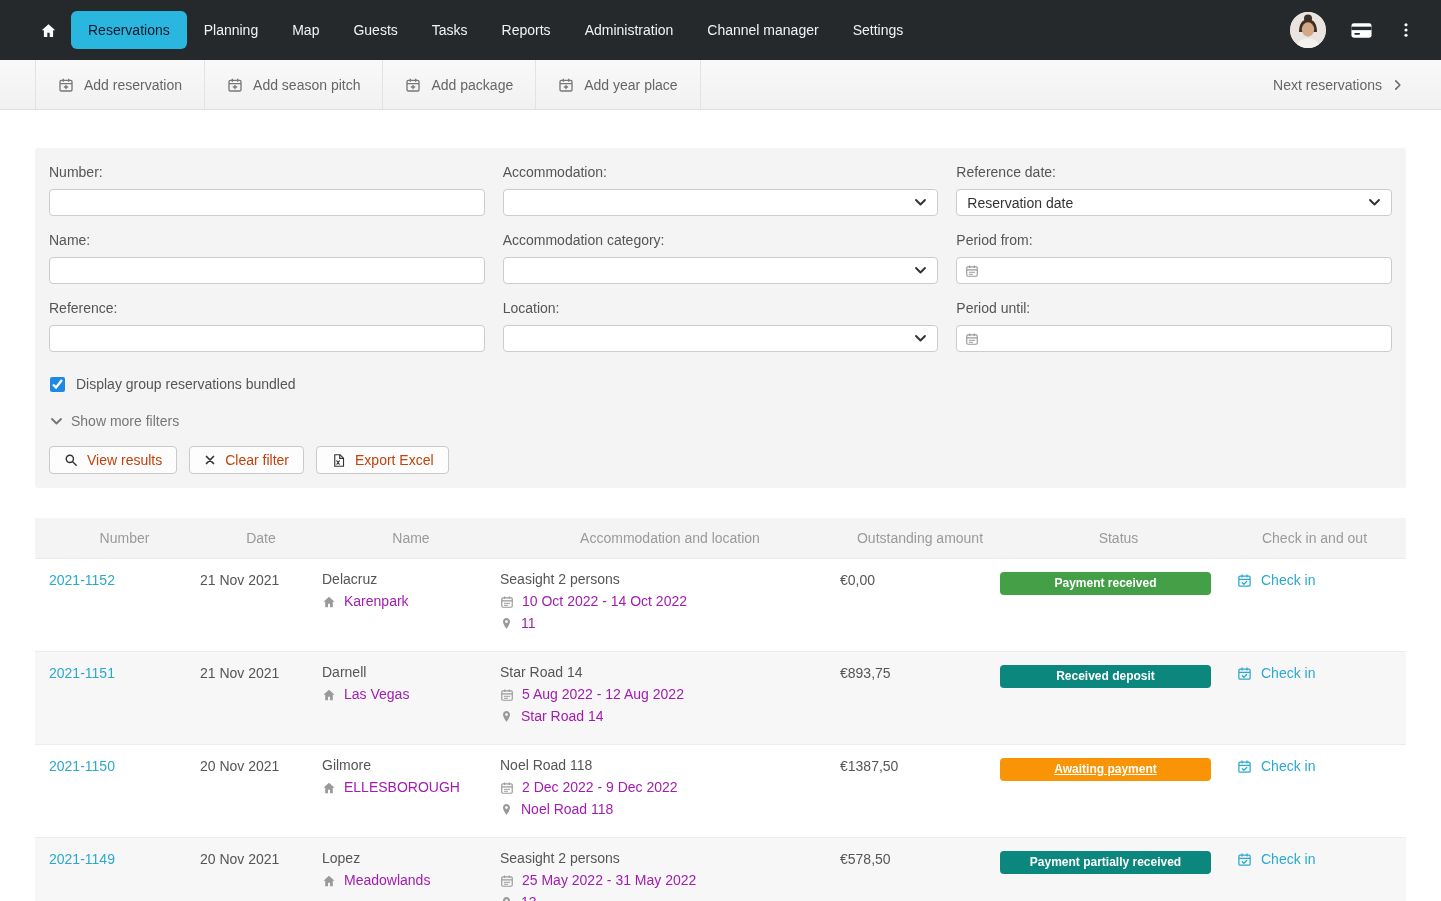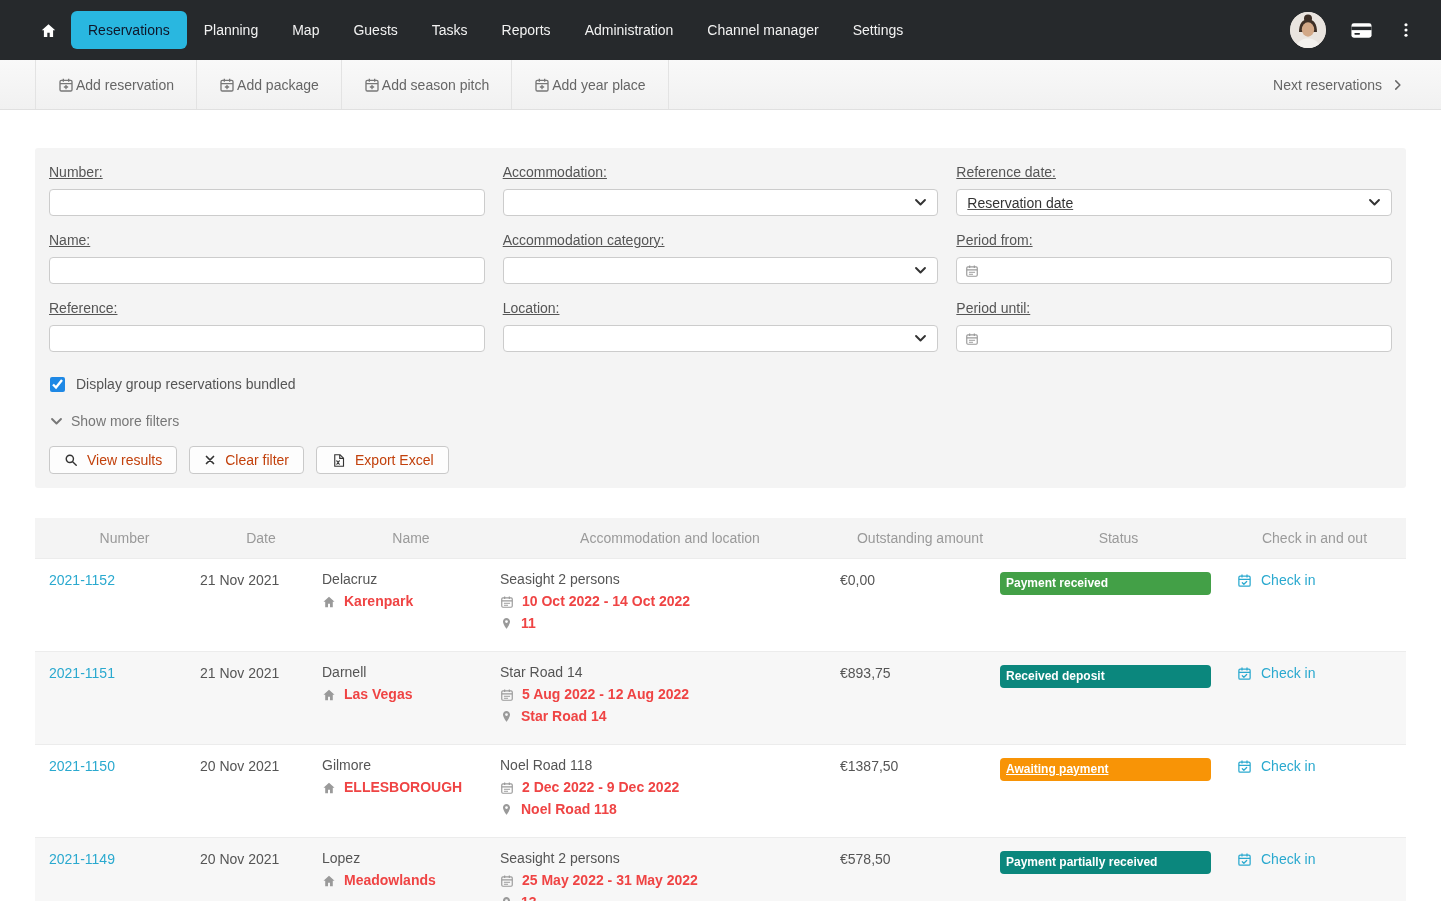--- a/index.html
+++ b/index.html
@@ -58,21 +58,21 @@
     height: 50px;
     background: linear-gradient(#f9f9f9, #f1f1f1);
     border-bottom: 1px solid #e0e0e0;
     display: flex;
     align-items: stretch;
     padding: 0 35px;
   }
   .action-item {
     display: flex;
     align-items: center;
-    gap: 2px;
+    gap: 10px;
     padding: 0 22px;
     color: #666;
     border-right: 1px solid #e3e3e3;
     cursor: pointer;
     text-decoration: none;
   }
   .action-item:first-child { border-left: 1px solid #e3e3e3; }
   .action-item .ic { color: #777; }
   .actionbar-spacer { flex: 1; }
   .next-link {
@@ -89,21 +89,20 @@
   .filter-panel {
     margin: 38px 35px 0;
     background: #f4f4f4;
     border-radius: 3px;
     padding: 16px 14px 14px;
   }
   .filter-grid {
     display: grid;
     grid-template-columns: 1fr 1fr 1fr;
     column-gap: 18px;
-    text-decoration: underline;
   }
   .field { margin-bottom: 16px; }
   .field label {
     display: block;
     color: #555;
     margin-bottom: 9px;
   }
   .text-input {
     width: 100%;
     height: 27px;
@@ -198,37 +197,38 @@
     background: #fff;
   }
   .trow.alt { background: #f7f7f7; }
   .cell-line {
     display: flex;
     align-items: center;
     gap: 8px;
     margin-bottom: 7px;
     line-height: 15px;
   }
-  .secondary { color: #ef4444; font-weight: bold; }
+  .secondary { color: #a21caf; }
   .secondary .ic { color: #9a9a9a; flex: none; }
   .num-link, .check-link {
     color: #2aa9cf;
     text-decoration: none;
     cursor: pointer;
   }
   .check-cell { display: flex; align-items: center; gap: 9px; }
   .check-cell .ic { color: #2aa9cf; }
   .badge {
     display: inline-block;
     width: 211px;
     padding: 4px 6px 5px;
     border-radius: 4px;
     color: #fff;
     font-size: 12px;
     font-weight: bold;
+    text-align: center;
   }
 </style>
 </head>
 <body>
 
 <svg width="0" height="0" style="position:absolute">
   <defs>
     <symbol id="i-home" viewBox="0 0 24 24">
         <path d="M12 3l9.5 8.5h-3V21h-4.8v-6h-3.4v6H5.5v-9.5h-3z" fill="currentColor"></path>
       </symbol>
@@ -342,29 +342,29 @@
         </svg>
       </span>
     <span>Add reservation</span>
   </a>
   <a class="action-item">
     <span class="ic">
         <svg width="16" height="16">
           <use href="#i-cal-plus"></use>
         </svg>
       </span>
-    <span>Add package</span>
+    <span>Add season pitch</span>
   </a>
   <a class="action-item">
     <span class="ic">
         <svg width="16" height="16">
           <use href="#i-cal-plus"></use>
         </svg>
       </span>
-    <span>Add season pitch</span>
+    <span>Add package</span>
   </a>
   <a class="action-item">
     <span class="ic">
         <svg width="16" height="16">
           <use href="#i-cal-plus"></use>
         </svg>
       </span>
     <span>Add year place</span>
   </a>
   <div class="actionbar-spacer"></div>

